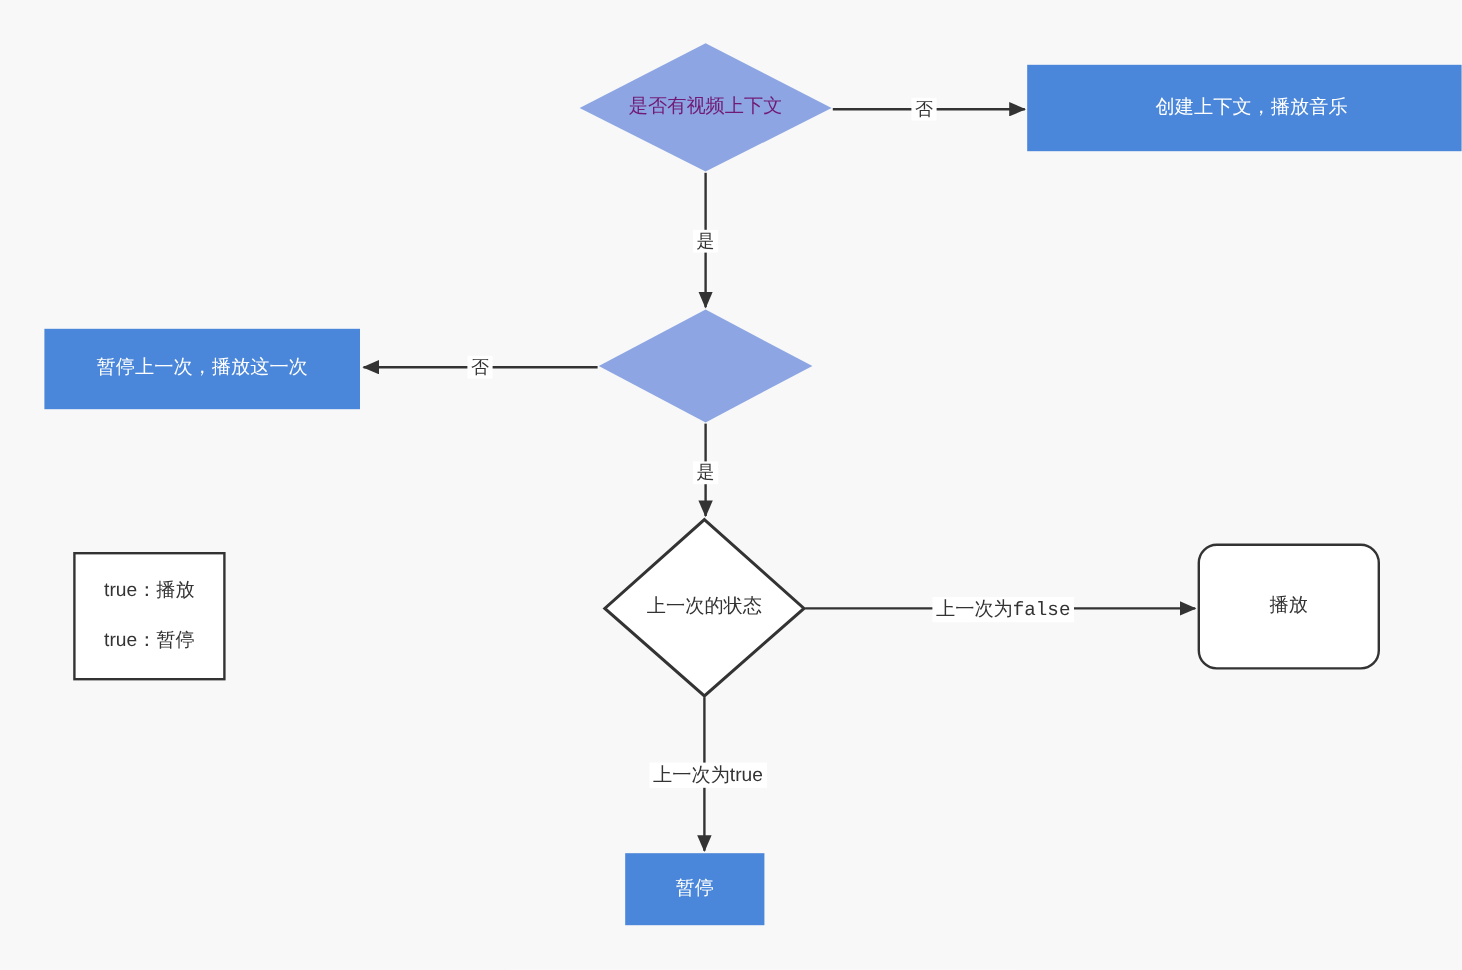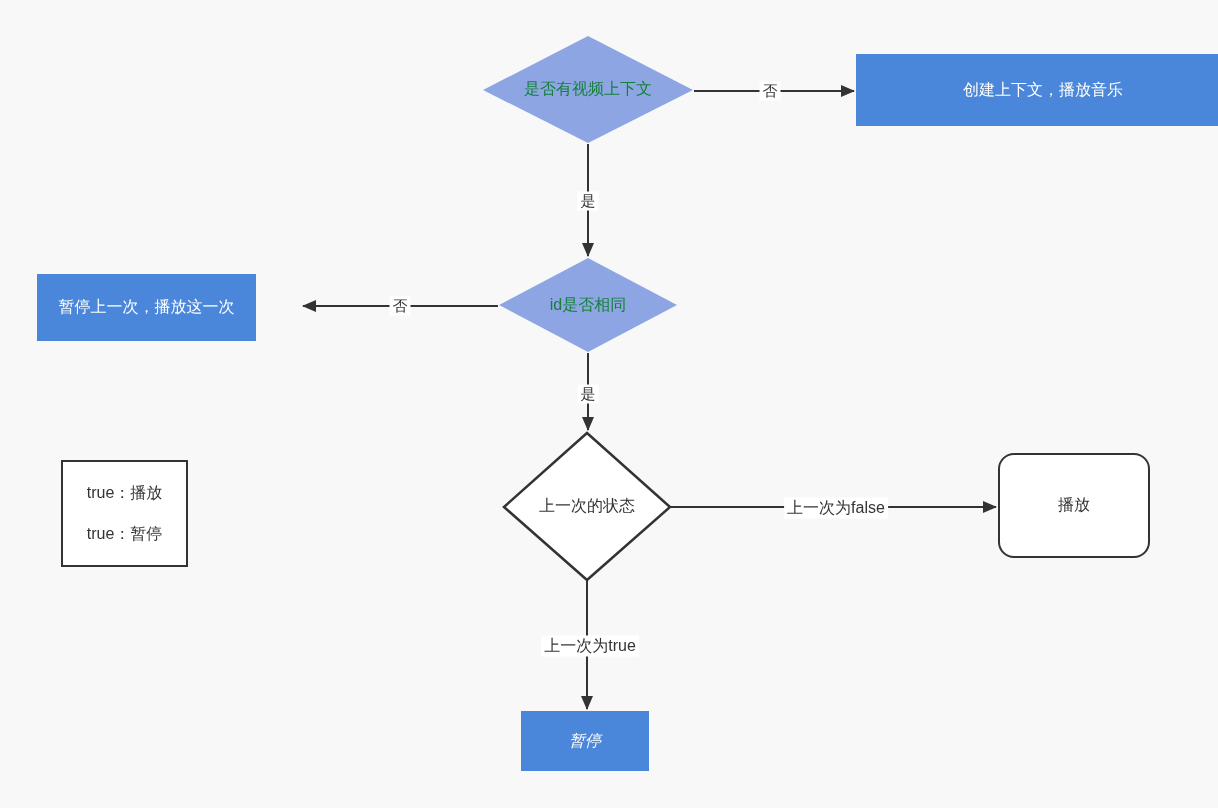--- a/index.html
+++ b/index.html
@@ -23,21 +23,21 @@
   .node {
     position: absolute;
     display: flex;
     align-items: center;
     justify-content: center;
     text-align: center;
     box-sizing: border-box;
     font-size: 16px;
     line-height: 1.3;
   }
-  .node-text-white { color: #15803d; }
+  .node-text-white { color: #701a75; }
   .node-text-dark { color: #333333; }
   .rect-blue {
     background: #4a86d9;
     color: #ffffff;
   }
   .rect-outline {
     background: #ffffff;
     border: 2.5px solid #333333;
     color: #333333;
   }
@@ -51,33 +51,33 @@
     color: #333333;
     font-size: 15px;
     padding: 0 3px;
     white-space: nowrap;
   }
 
   
   #n-d1-label   { left: 483px; top: 36px;  width: 210px; height: 107px; }
   #n-rect1      { left: 856px; top: 54px;  width: 374px; height: 72px;  }
   #n-d2-label   { left: 499px; top: 258px; width: 178px; height: 94px;  }
-  #n-rect2      { left: 37px;  top: 274px; width: 219px; height: 67px;  }
+  #n-rect2      { left: 37px;  top: 274px; width: 263px; height: 67px;  }
   #n-d3-label   { left: 504px; top: 433px; width: 166px; height: 147px; }
   #n-rect3      { left: 998px; top: 453px; width: 152px; height: 105px; border-radius: 16px; }
   #n-legend     { left: 61px;  top: 460px; width: 127px; height: 107px;
                   flex-direction: column; gap: 20px; }
-  #n-rect4      { left: 521px; top: 711px; width: 128px; height: 60px; font-style: italic;  }
+  #n-rect4      { left: 521px; top: 711px; width: 116px; height: 60px;  }
 
   
   #el-d1-no    { left: 770px; top: 91px;  }
   #el-d1-yes   { left: 588px; top: 201px; }
   #el-d2-no    { left: 400px; top: 306px; }
   #el-d2-yes   { left: 588px; top: 394px; }
-  #el-d3-false { left: 836px; top: 508px; font-size: 16px; }
+  #el-d3-false { left: 836px; top: 508px; font-size: 16px; font-family: Liberation Mono, monospace; }
   #el-d3-true  { left: 590px; top: 646px; font-size: 16px; }
 </style>
 </head>
 <body>
 
 <div class="canvas">
 
   <svg class="edges-layer" width="1218" height="808" viewBox="0 0 1218 808">
     <defs>
       <marker id="arrow" markerUnits="userSpaceOnUse" markerWidth="15" markerHeight="12" refX="13" refY="6" orient="auto">
@@ -92,21 +92,20 @@
     <path d="M671,507 L996,507" stroke="#333333" stroke-width="2" fill="none" marker-end="url(#arrow)"></path>
     <path d="M587,581 L587,709" stroke="#333333" stroke-width="2" fill="none" marker-end="url(#arrow)"></path>
 
     <polygon points="588,36 693,90 588,143 483,90" fill="#8da6e3"></polygon>
     <polygon points="588,258 677,305 588,352 499,305" fill="#8da6e3"></polygon>
     <polygon points="587,433 670,507 587,580 504,507" fill="#ffffff" stroke="#333333" stroke-width="2.5"></polygon>
   </svg>
 
   <div class="node diamond-label node-text-white" id="n-d1-label">是否有视频上下文</div>
 
-  <div class="node diamond-label node-text-white" id="n-d2-label">id是否相同</div>
 
   <div class="node diamond-label node-text-dark" id="n-d3-label">上一次的状态</div>
 
   <div class="node rect-blue" id="n-rect1">创建上下文，播放音乐</div>
 
   <div class="node rect-blue" id="n-rect2">暂停上一次，播放这一次</div>
 
   <div class="node rect-outline" id="n-rect3">播放</div>
 
   <div class="node rect-blue" id="n-rect4">暂停</div>

